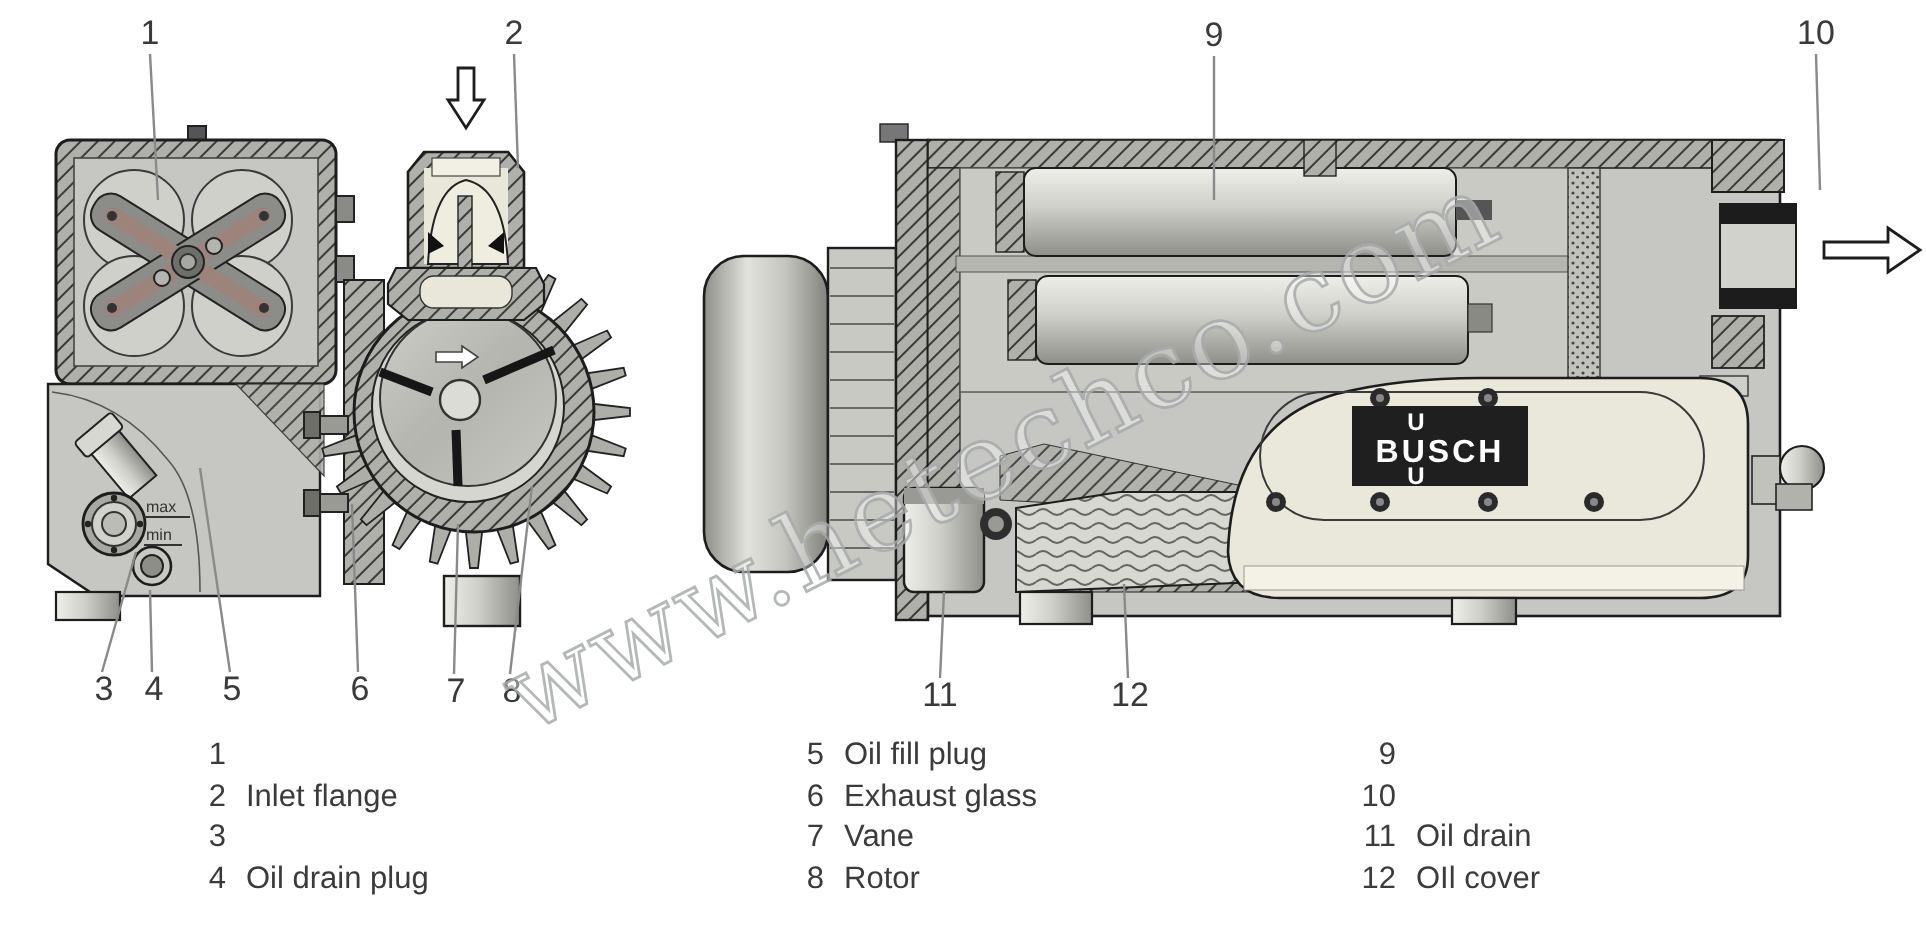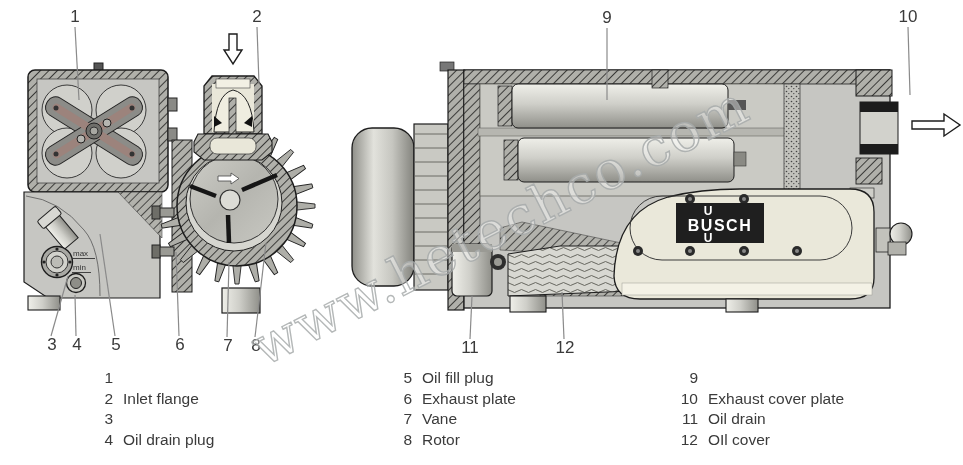--- a/index.html
+++ b/index.html
@@ -314,39 +314,38 @@
     </div>
   </div>
 
   <div class="legend-col" id="col2">
     <div class="lrow">
       <span class="lnum">5</span>
       <span>Oil fill plug</span>
     </div>
     <div class="lrow">
       <span class="lnum">6</span>
-      <span>Exhaust plate</span>
+      <span>Exhaust glass</span>
     </div>
     <div class="lrow">
       <span class="lnum">7</span>
       <span>Vane</span>
     </div>
     <div class="lrow">
       <span class="lnum">8</span>
       <span>Rotor</span>
     </div>
   </div>
 
   <div class="legend-col" id="col3">
     <div class="lrow">
       <span class="lnum">9</span>
     </div>
     <div class="lrow">
       <span class="lnum">10</span>
-      <span>Exhaust cover plate</span>
     </div>
     <div class="lrow">
       <span class="lnum">11</span>
       <span>Oil drain</span>
     </div>
     <div class="lrow">
       <span class="lnum">12</span>
       <span>OIl cover</span>
     </div>
   </div>

